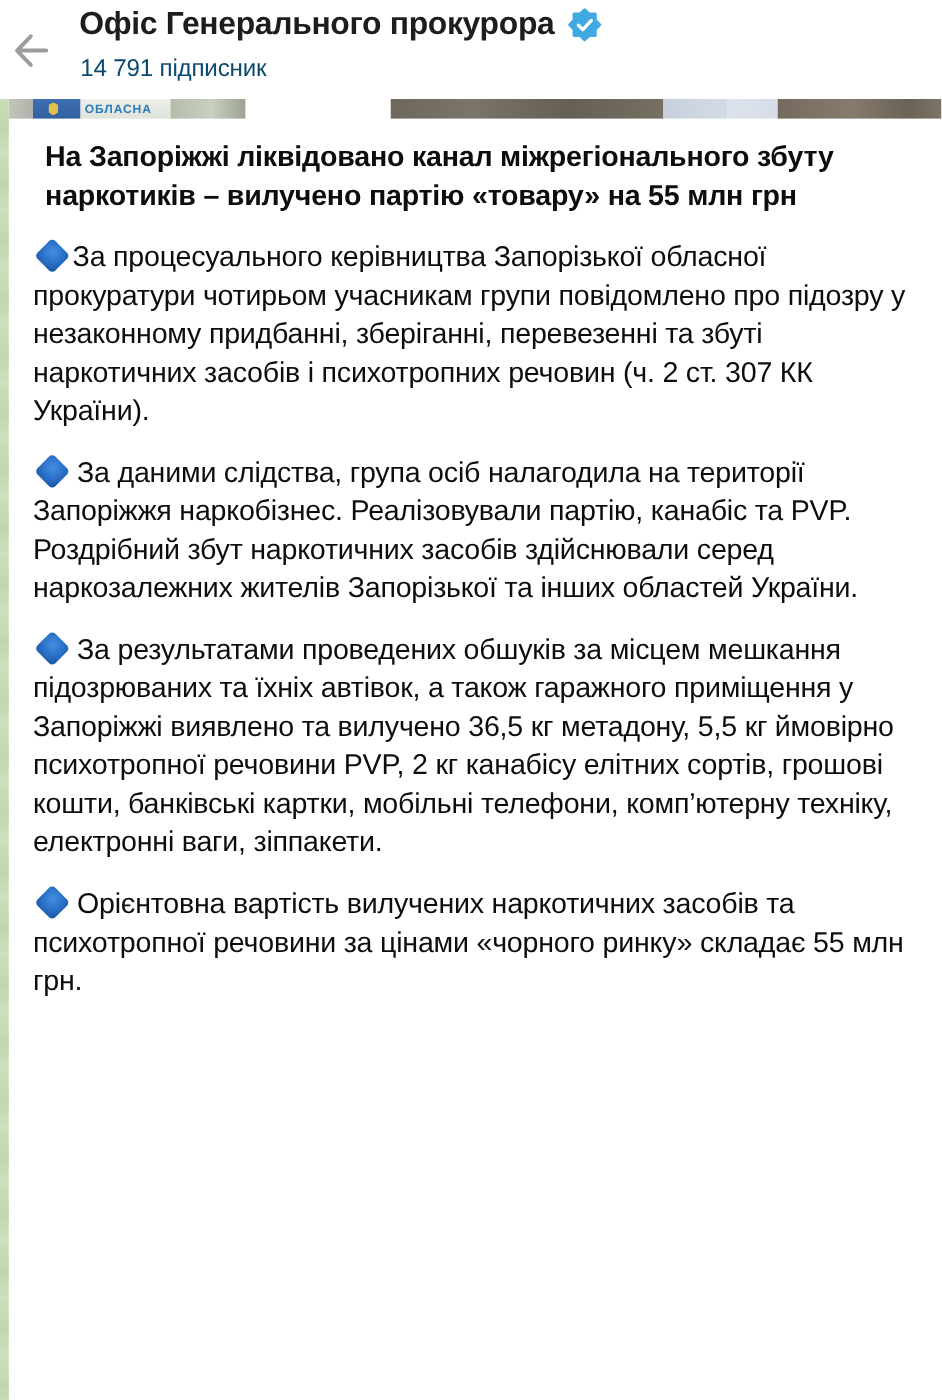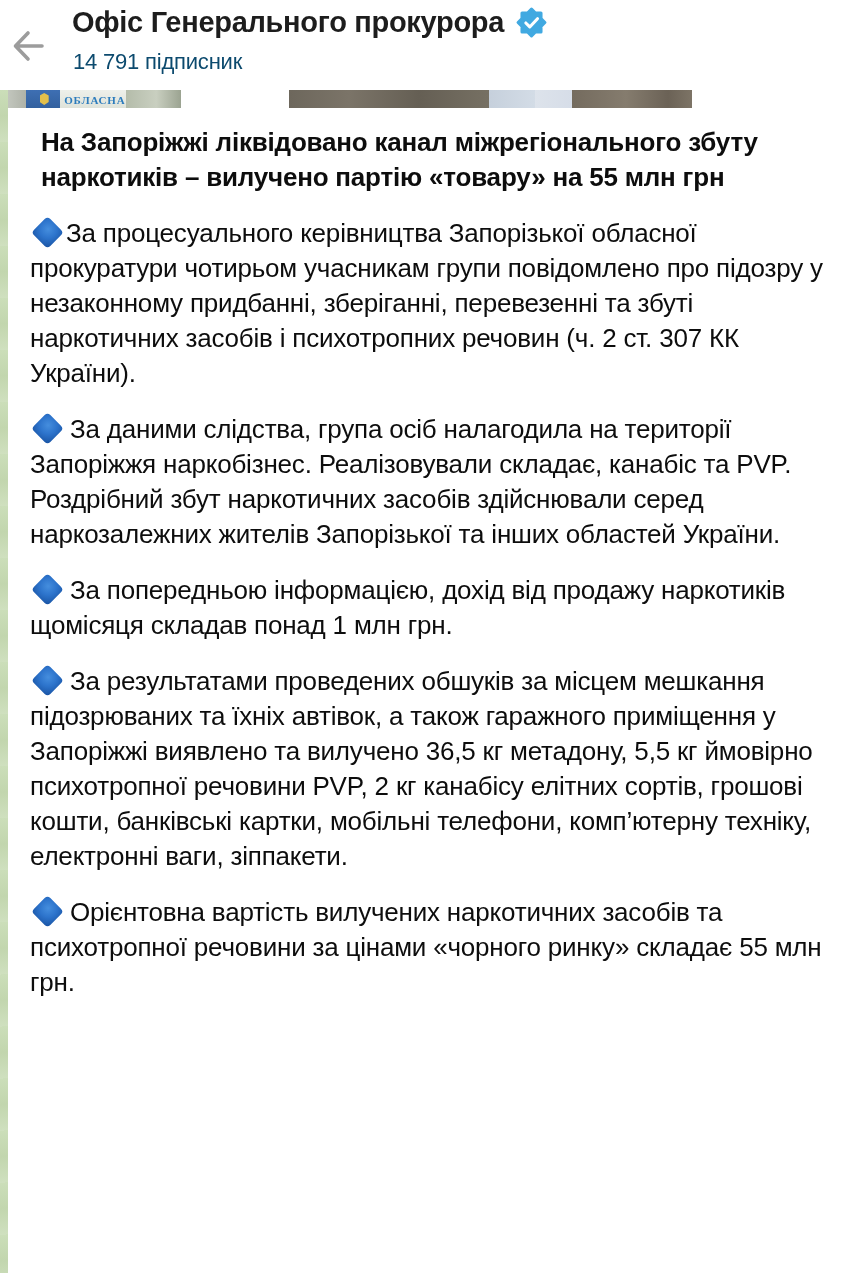--- a/index.html
+++ b/index.html
@@ -20,21 +20,21 @@
   .verified-badge { width: 33px; height: 33px; display: inline-block; }
   .subscriber-count { position: absolute; left: 73px; top: 49px; font-size: 22px; color: #0c4a6e; letter-spacing: -0.2px; }
 
   
   .chat-bg-edge {
     position: absolute; left: 0; top: 90px; width: 8px; height: 1183px;
     background: repeating-linear-gradient(178deg, #cbdeb9 0px, #c2d6ae 26px, #cfe0bf 52px);
   }
 
   
-  .media-strip { position: absolute; left: 8px; top: 90px; width: 684px; height: 18px; display: flex; font-family: Liberation Serif, serif; }
+  .media-strip { position: absolute; left: 8px; top: 90px; width: 848px; height: 18px; display: flex; }
   .thumb { height: 18px; display: flex; overflow: hidden; cursor: pointer; }
   .thumb-left { width: 337px; margin-right: 10px; }
   .thumb-right { width: 501px; }
   .seg { display: block; height: 18px; }
   .s1 { width: 22px; background: linear-gradient(90deg, #c2c6bd, #aeb2a8); }
   .s2 { width: 43px; background: linear-gradient(180deg, #3e6fb3, #33619f); position: relative; }
   .emblem { position: absolute; left: 14px; top: 3px; width: 9px; height: 12px; background: #e3c04c; clip-path: polygon(50% 0, 100% 20%, 100% 75%, 50% 100%, 0 75%, 0 20%); }
   .s3 { width: 82px; background: linear-gradient(180deg, #eef0ea, #dfe3da); text-align: left; }
   .obl-label { font-size: 11px; font-weight: bold; color: #2c7cbd; line-height: 17px; letter-spacing: 0.8px; padding-left: 4px; white-space: nowrap; }
   .s4 { width: 68px; background: linear-gradient(90deg, #b4bcaa, #c9cfc0 55%, #9ba391); }
@@ -107,26 +107,23 @@
   </div>
 
   <div class="message">
     <p class="headline">На Запоріжжі ліквідовано канал міжрегіонального збуту наркотиків – вилучено партію «товару» на 55 млн грн</p>
 
     <p class="para">
       <span class="diamond-icon diamond-tight"></span><span>За процесуального керівництва Запорізької обласної прокуратури чотирьом учасникам групи повідомлено про підозру у незаконному придбанні, зберіганні, перевезенні та збуті наркотичних засобів і психотропних речовин (ч. 2 ст. 307 КК України).</span>
     </p>
 
     <p class="para">
-      <span class="diamond-icon"></span><span>За даними слідства, група осіб налагодила на території Запоріжжя наркобізнес. Реалізовували складає, канабіс та PVP. Роздрібний збут наркотичних засобів здійснювали серед наркозалежних жителів Запорізької та інших областей України.</span>
+      <span class="diamond-icon"></span><span>За даними слідства, група осіб налагодила на території Запоріжжя наркобізнес. Реалізовували партію, канабіс та PVP. Роздрібний збут наркотичних засобів здійснювали серед наркозалежних жителів Запорізької та інших областей України.</span>
     </p>
 
-    <p class="para">
-      <span class="diamond-icon"></span><span>За попередньою інформацією, дохід від продажу наркотиків щомісяця складав понад 1 млн грн.</span>
-    </p>
 
     <p class="para">
       <span class="diamond-icon"></span><span>За результатами проведених обшуків за місцем мешкання підозрюваних та їхніх автівок, а також гаражного приміщення у Запоріжжі виявлено та вилучено 36,5 кг метадону, 5,5 кг ймовірно психотропної  речовини PVP, 2 кг канабісу елітних сортів, грошові кошти, банківські картки, мобільні телефони, комп’ютерну техніку, електронні ваги, зіппакети.</span>
     </p>
 
     <p class="para">
       <span class="diamond-icon"></span><span>Орієнтовна вартість вилучених наркотичних засобів та психотропної речовини за цінами «чорного ринку» складає 55 млн грн.</span>
     </p>
 
   </div>

